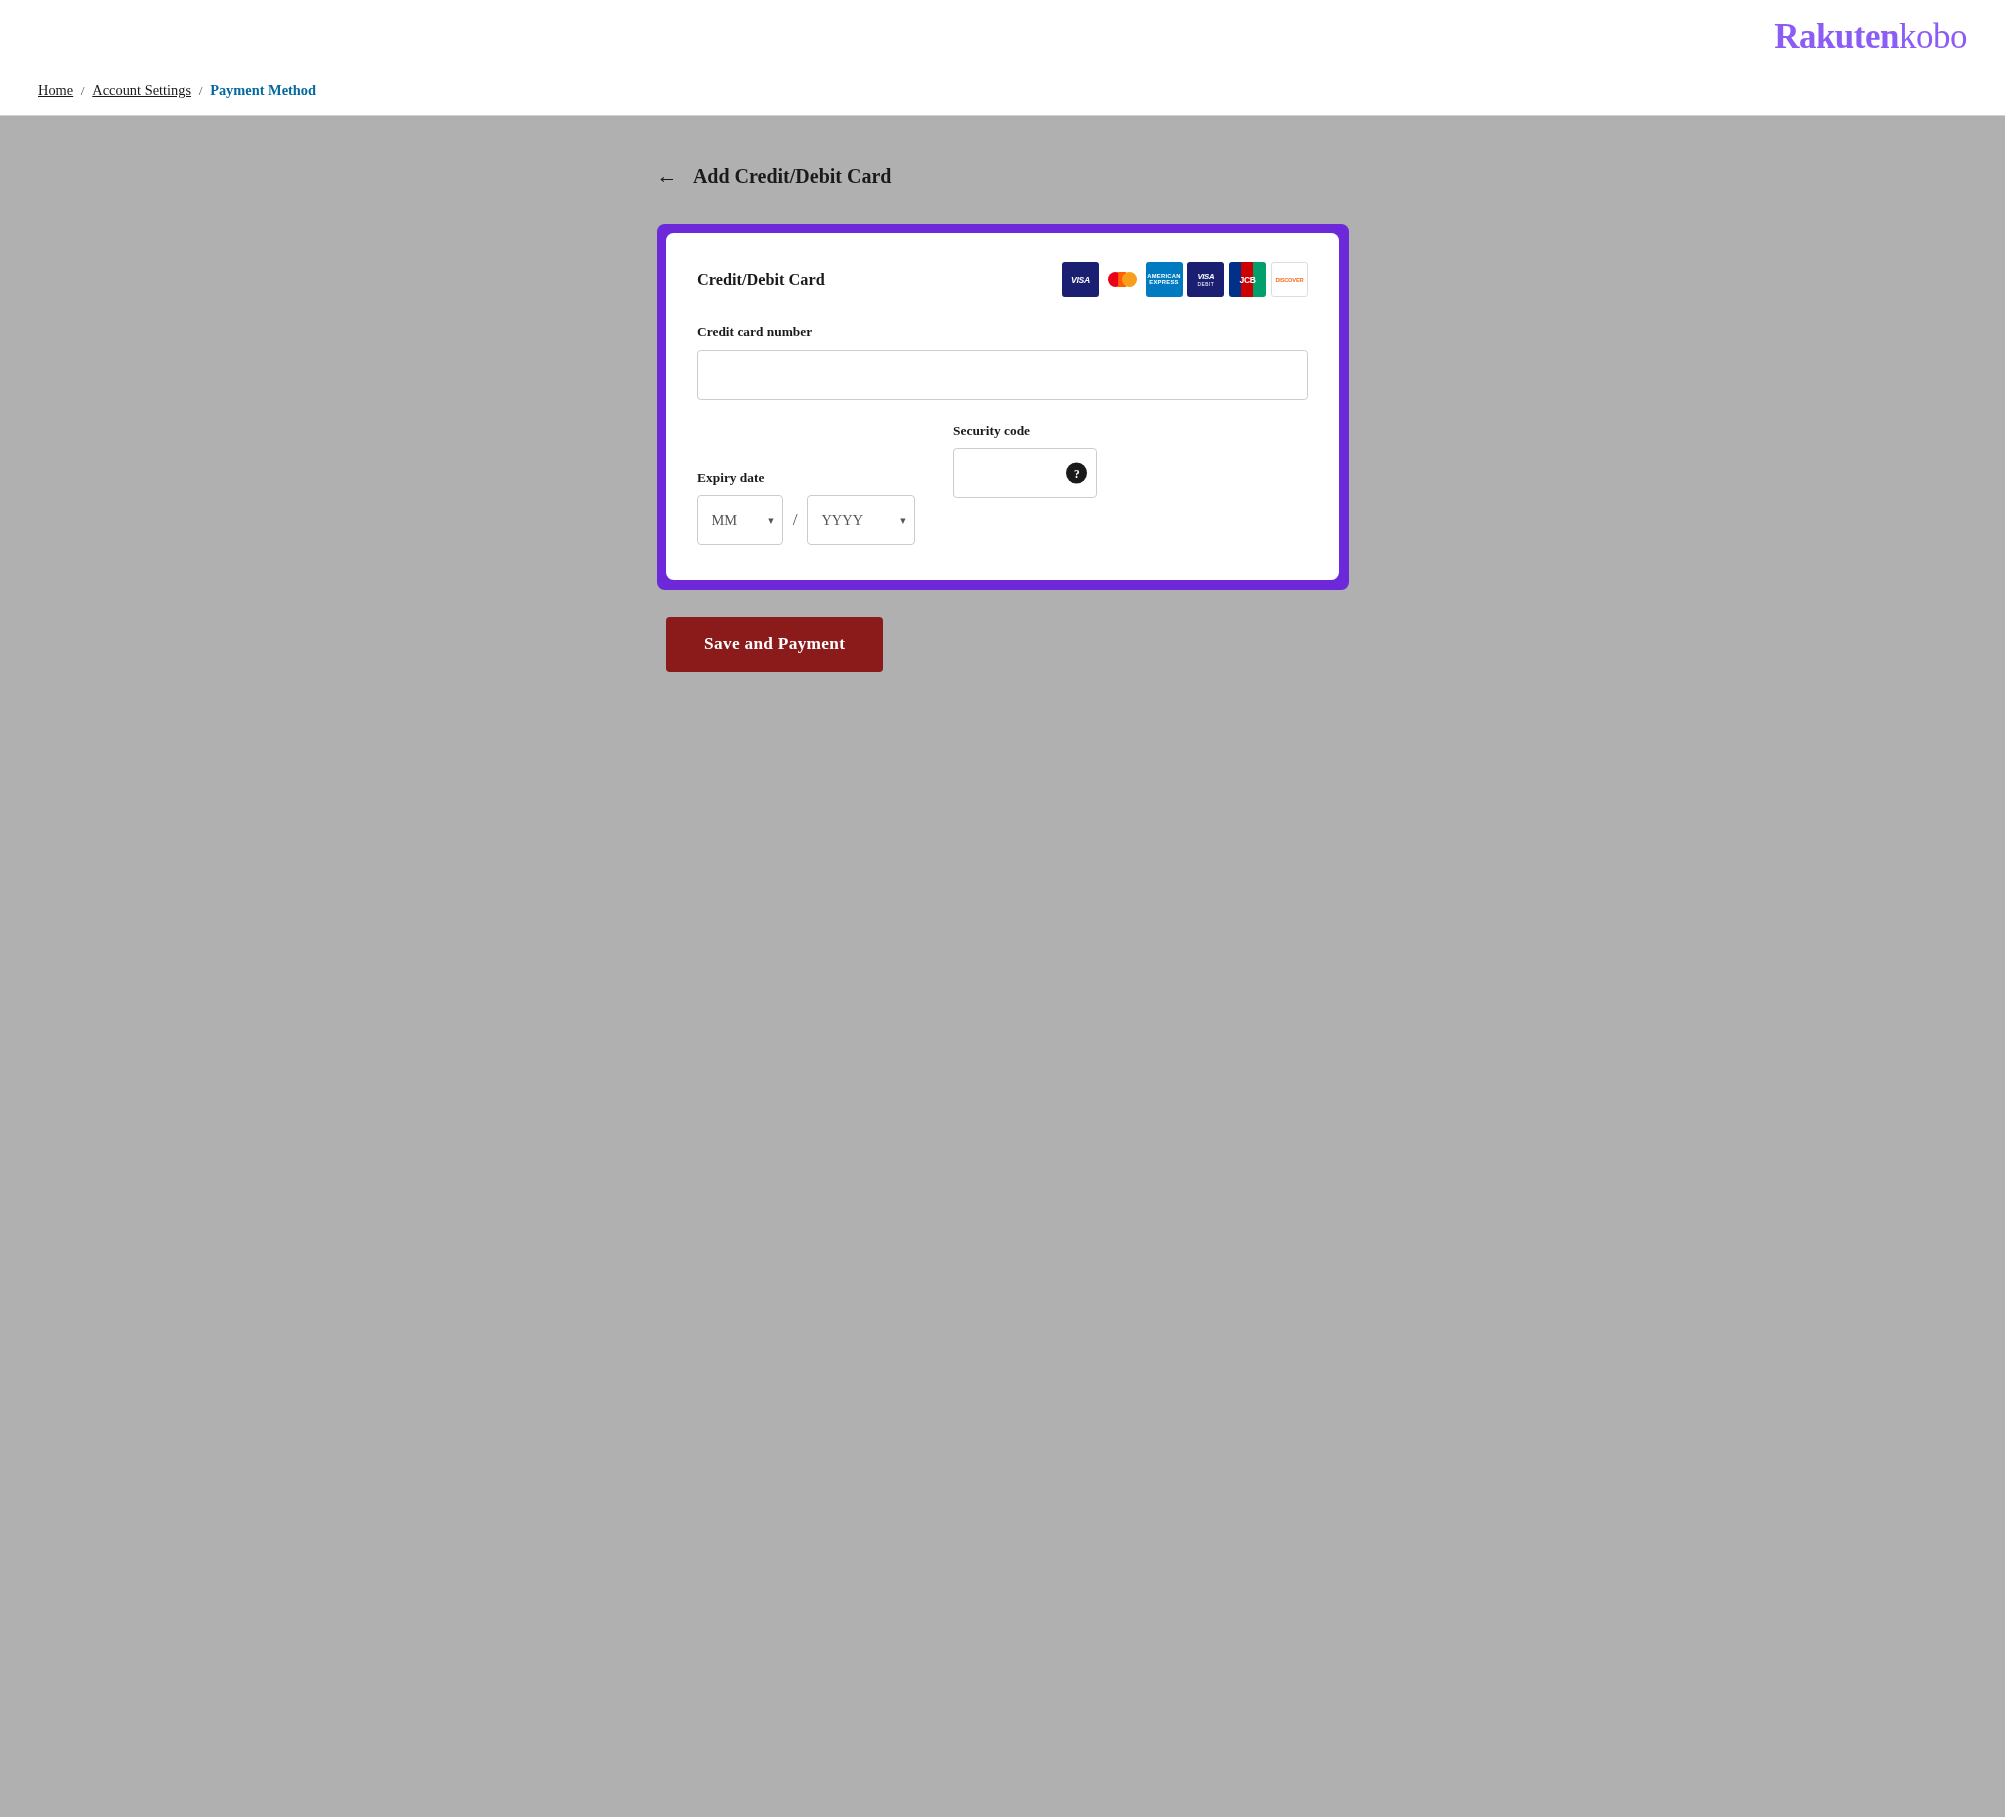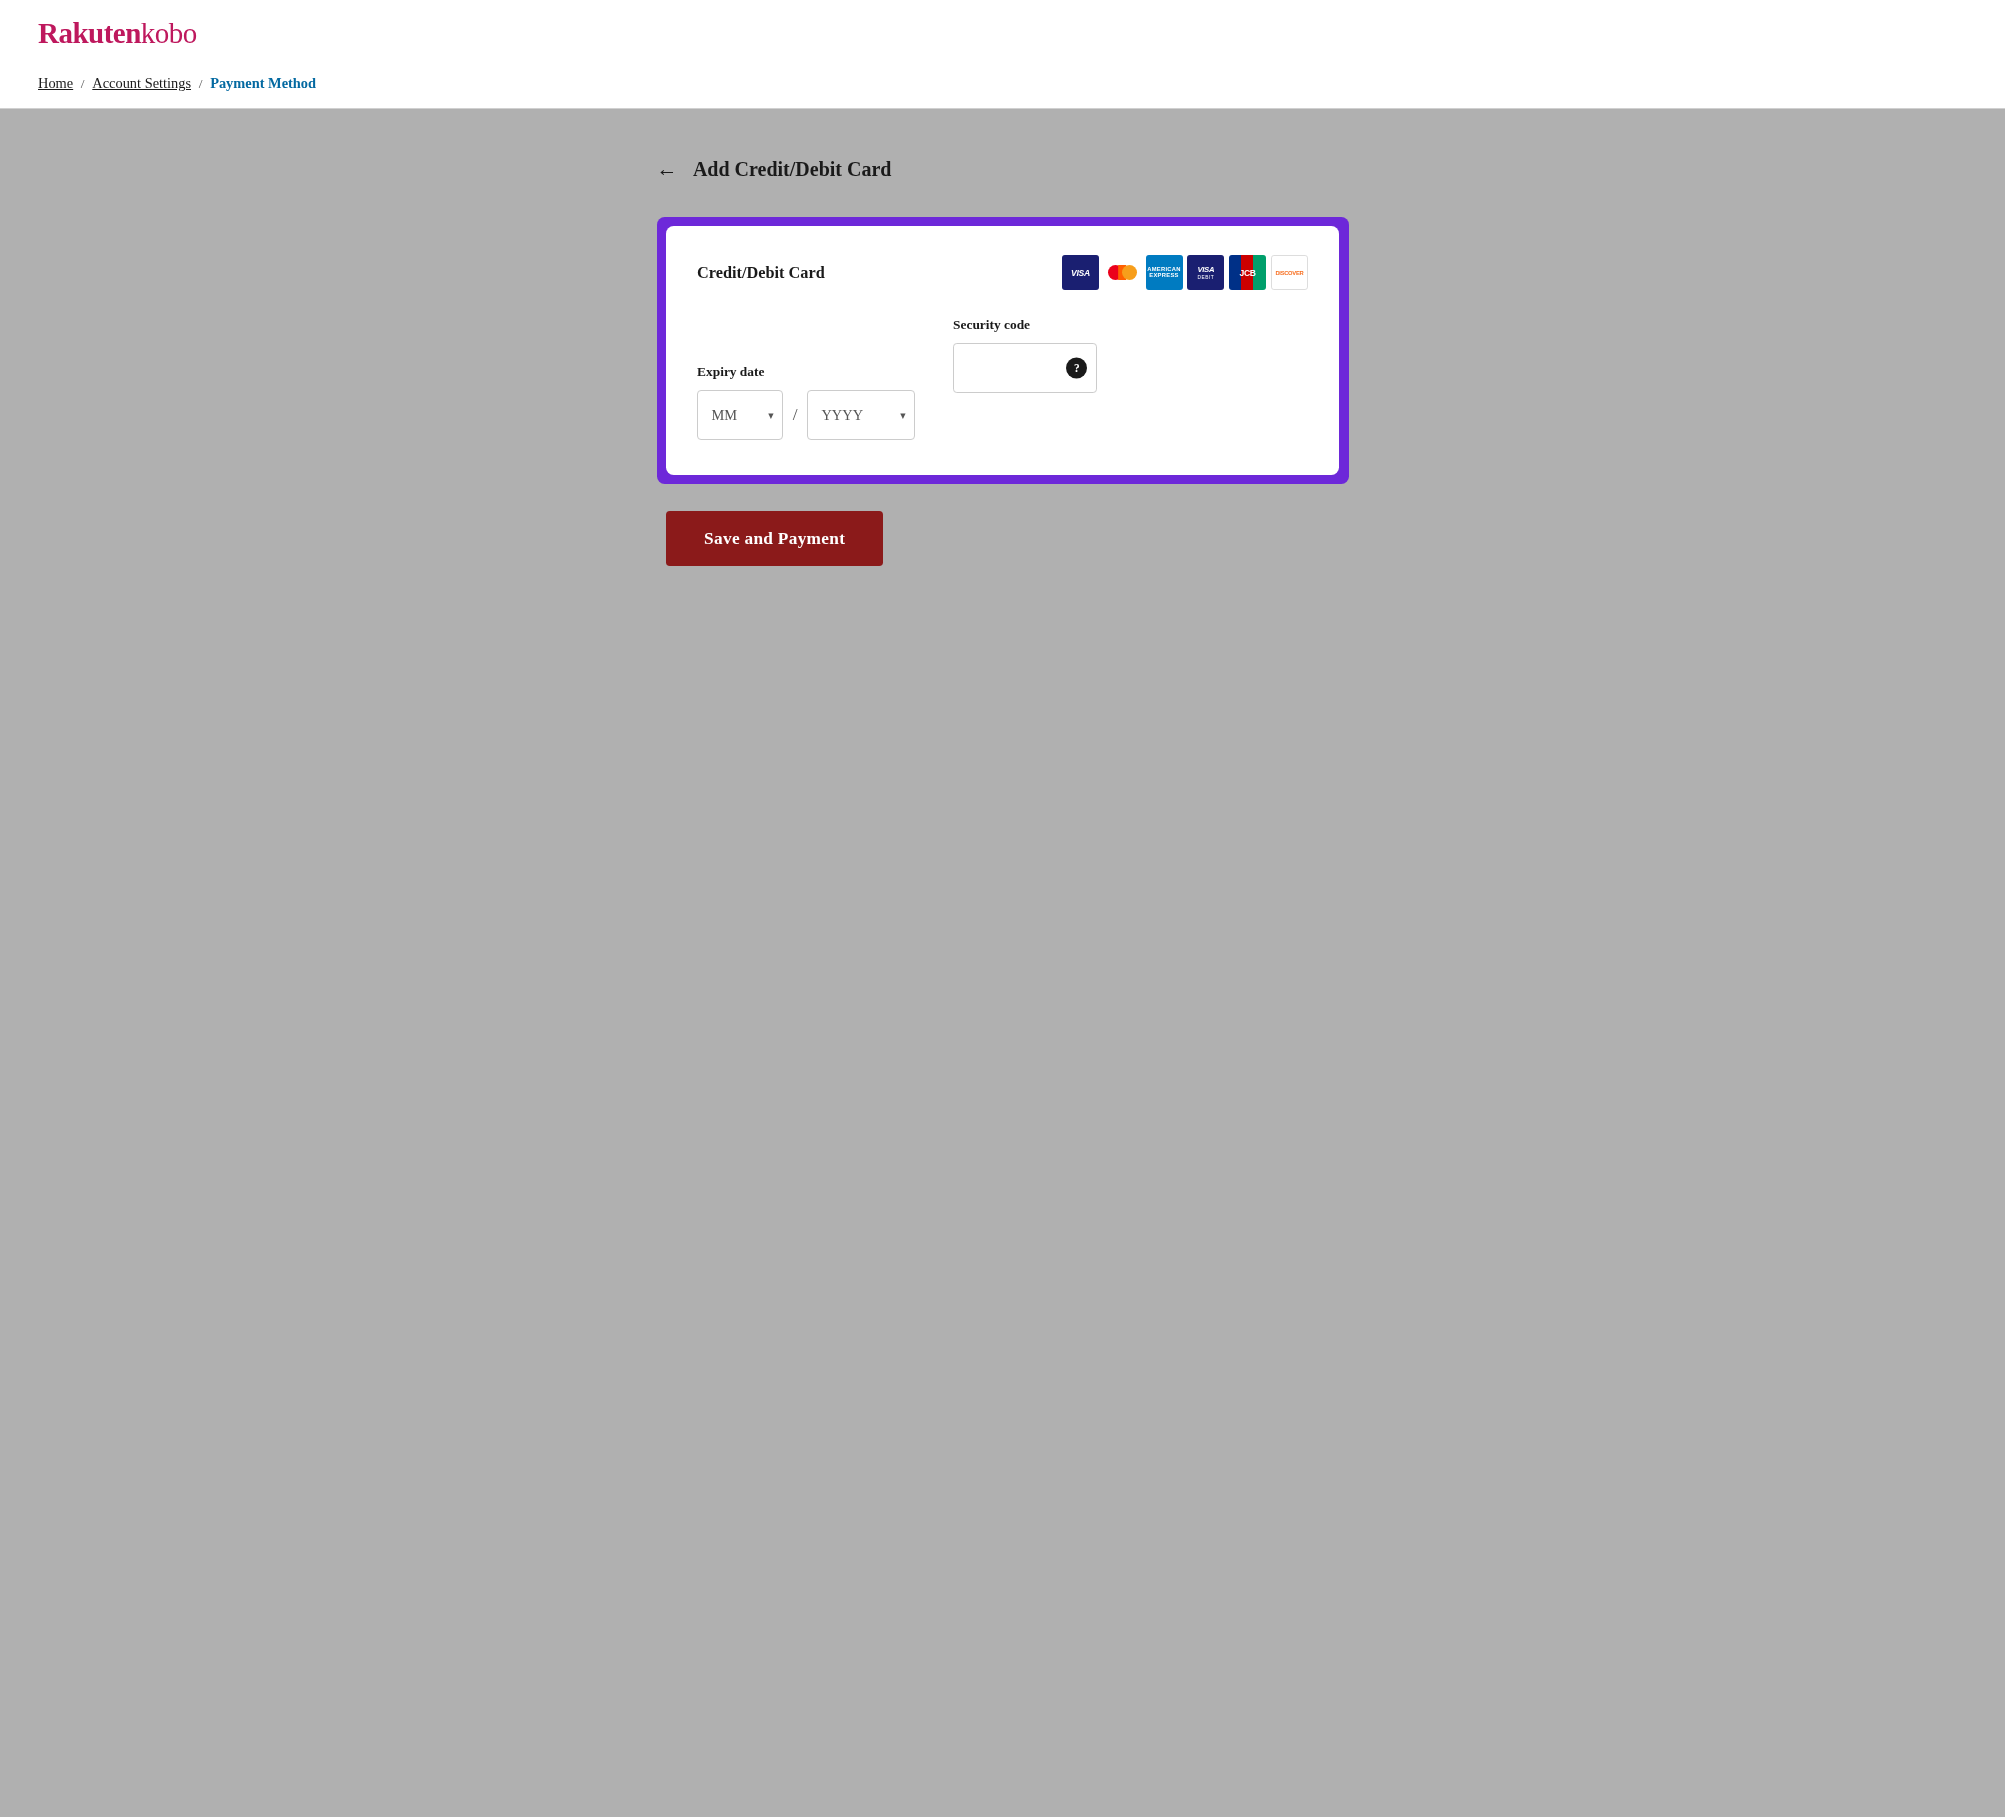--- a/index.html
+++ b/index.html
@@ -16,25 +16,26 @@
     }
 
     
     .header {
       background-color: #ffffff;
       padding: 17.3px 38px 13.4px 38px;
       border-bottom: none;
     }
 
     .logo {
-      font-size: 29px;
-      font-weight: 700;
-      color: #be185d;
+      font-size: 35px;
+      font-weight: 700;
+      color: #8b5cf6;
       font-family: 'Georgia', serif;
       letter-spacing: -0.5px;
+      text-align: right;
     }
 
     .logo span.thin {
       font-weight: 400;
     }
 
     
     .breadcrumb-bar {
       background-color: #ffffff;
       padding: 11.5px 38px 15.4px 38px;
@@ -442,20 +443,24 @@
             <span class="visa-debit-top">VISA</span>
             <span class="visa-debit-bottom">DEBIT</span>
           </div>
 
           <div class="card-icon jcb">JCB</div>
 
           <div class="card-icon discover">DISCOVER</div>
         </div>
       </div>
 
+      <div class="form-group">
+        <label class="form-label">Credit card number</label>
+        <input class="form-input" type="text" placeholder="" style="">
+      </div>
 
       <div class="form-row">
 
         <div class="form-group-expiry">
           <label class="form-label">Expiry date</label>
           <div class="expiry-inputs">
             <div class="select-wrapper">
               <select class="form-select month">
                 <option value="">MM</option>
                 <option value="01">01</option>

